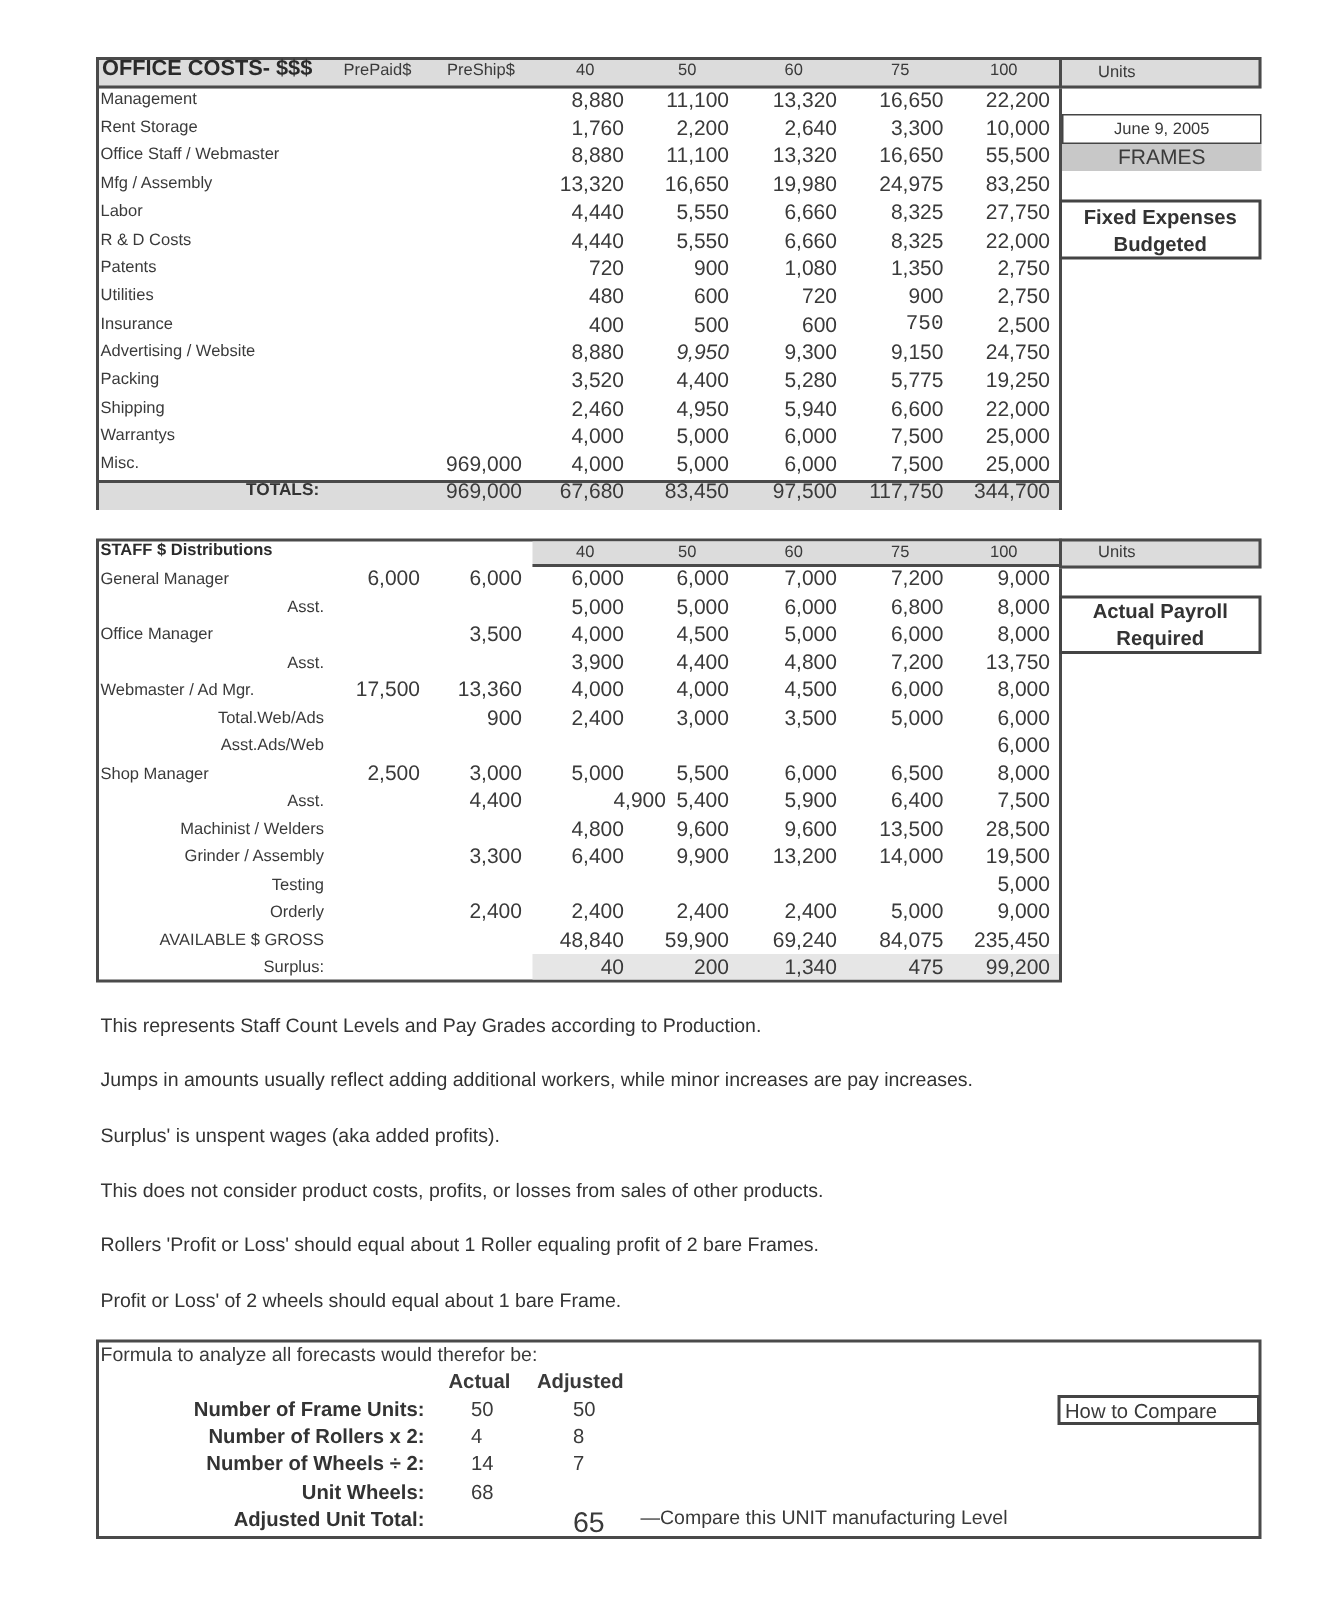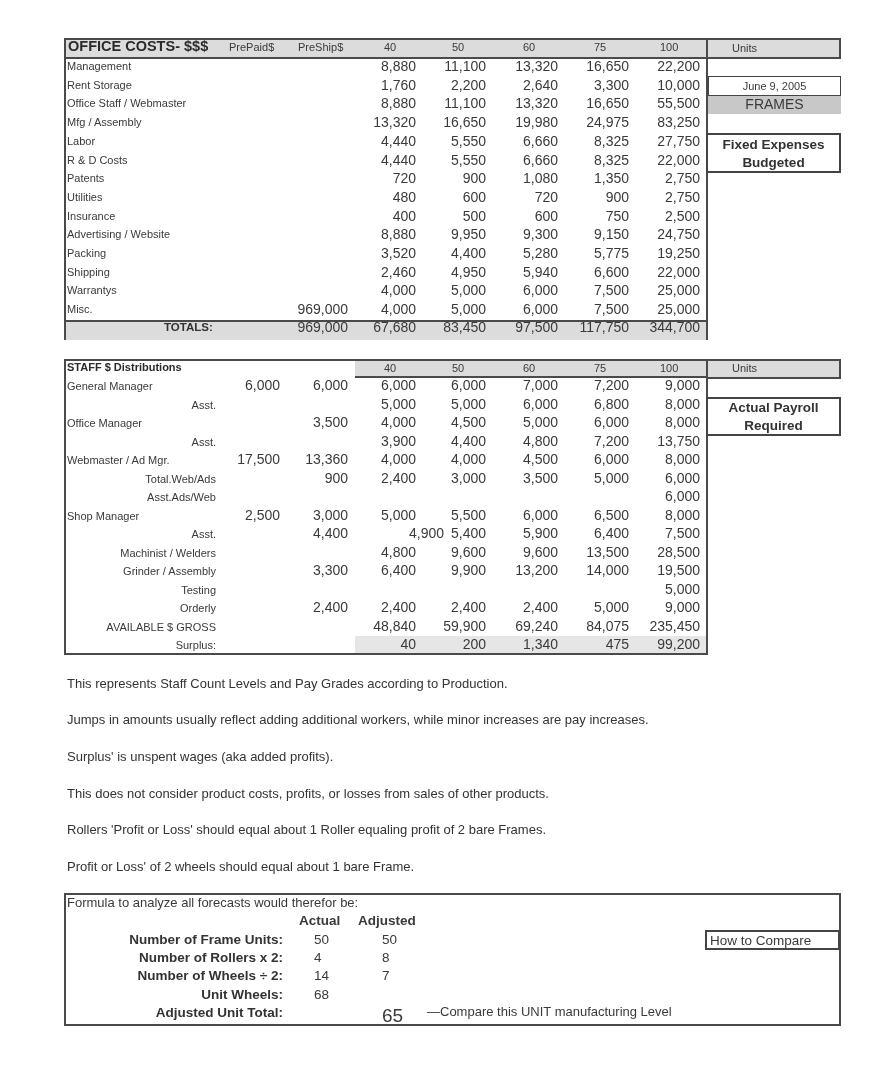--- a/index.html
+++ b/index.html
@@ -85,26 +85,26 @@
     <div class="cell num" style="right:472px; top:188.9px;">480</div>
     <div class="cell num" style="right:402px; top:188.9px;">600</div>
     <div class="cell num" style="right:330px; top:188.9px;">720</div>
     <div class="cell num" style="right:259px; top:188.9px;">900</div>
     <div class="cell num" style="right:188px; top:188.9px;">2,750</div>
     <div class="cell lbl" style="left:67px; top:209.6px;">Insurance</div>
     <div class="cell num" style="right:540px; top:207.6px;"></div>
     <div class="cell num" style="right:472px; top:207.6px;">400</div>
     <div class="cell num" style="right:402px; top:207.6px;">500</div>
     <div class="cell num" style="right:330px; top:207.6px;">600</div>
-    <div class="cell num" style="right:259px; top:207.6px;">750</div>
+    <div class="cell num" style="right:259px; top:207.6px;font-family:Liberation Mono, monospace;">750</div>
     <div class="cell num" style="right:188px; top:207.6px;">2,500</div>
     <div class="cell lbl" style="left:67px; top:228.29999999999998px;">Advertising / Website</div>
     <div class="cell num" style="right:540px; top:226.29999999999998px;"></div>
     <div class="cell num" style="right:472px; top:226.29999999999998px;">8,880</div>
-    <div class="cell num" style="right:402px; top:226.29999999999998px;">9,950</div>
+    <div class="cell num" style="right:402px; top:226.29999999999998px;font-style:italic;">9,950</div>
     <div class="cell num" style="right:330px; top:226.29999999999998px;">9,300</div>
     <div class="cell num" style="right:259px; top:226.29999999999998px;">9,150</div>
     <div class="cell num" style="right:188px; top:226.29999999999998px;">24,750</div>
     <div class="cell lbl" style="left:67px; top:247px;">Packing</div>
     <div class="cell num" style="right:540px; top:245px;"></div>
     <div class="cell num" style="right:472px; top:245px;">3,520</div>
     <div class="cell num" style="right:402px; top:245px;">4,400</div>
     <div class="cell num" style="right:330px; top:245px;">5,280</div>
     <div class="cell num" style="right:259px; top:245px;">5,775</div>
     <div class="cell num" style="right:188px; top:245px;">19,250</div>

